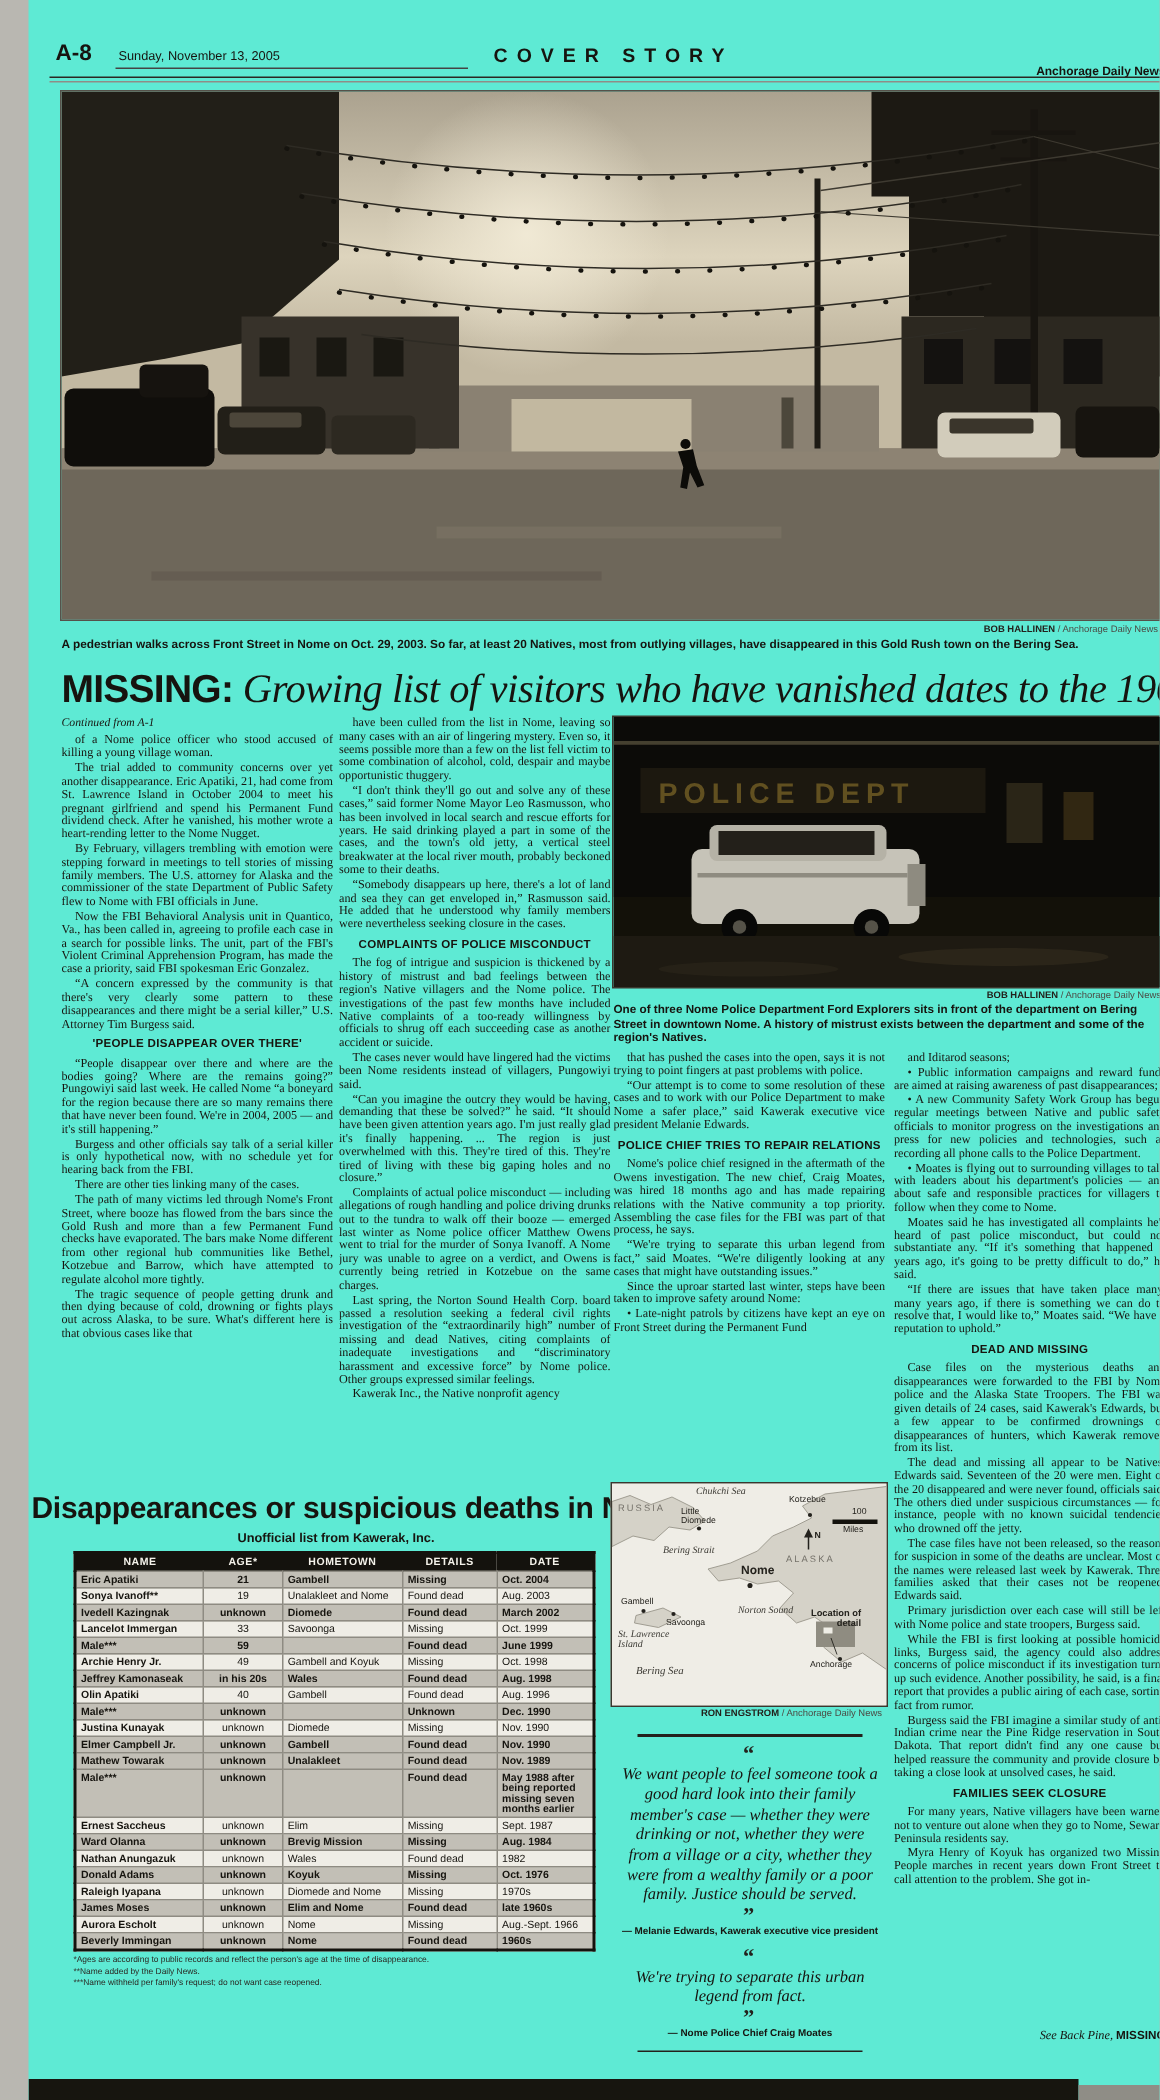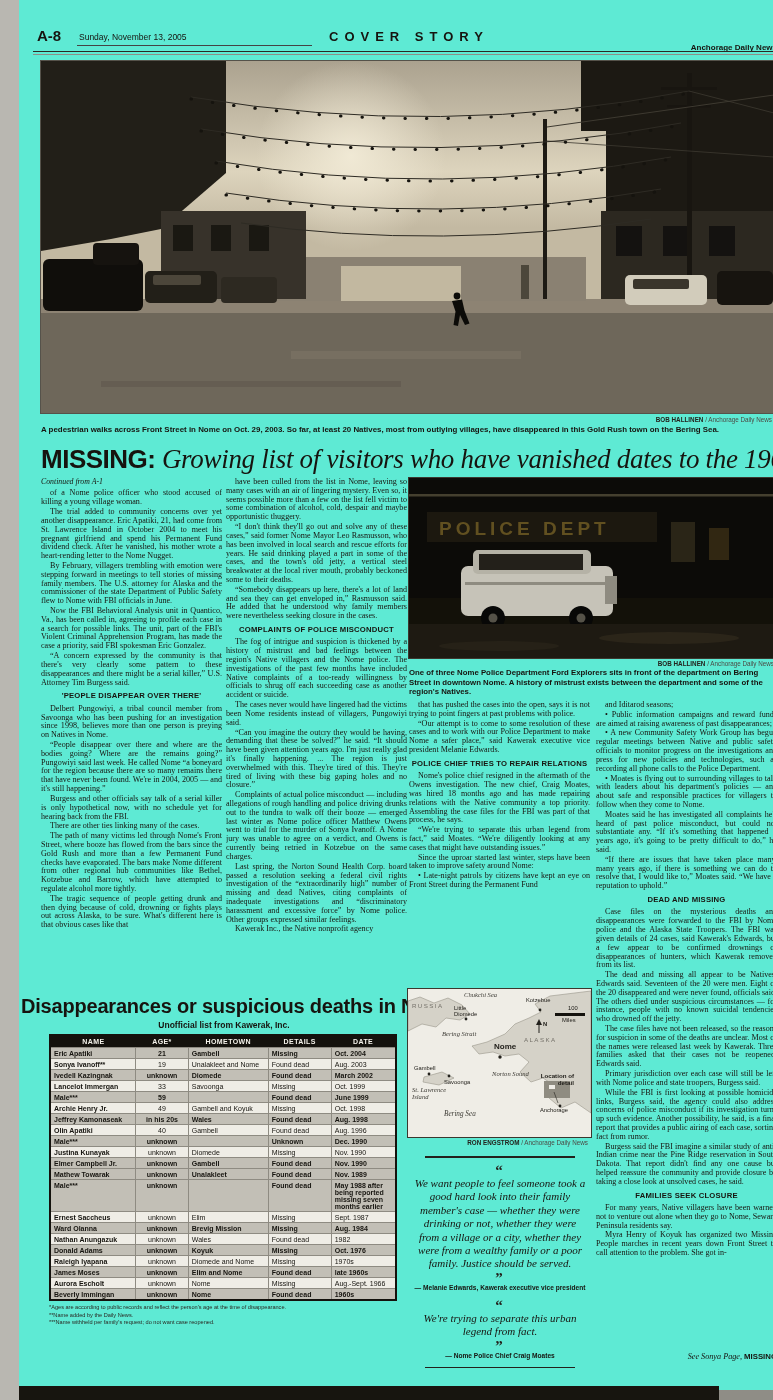--- a/index.html
+++ b/index.html
@@ -196,21 +196,20 @@
 
   <div class="col col1">
 
   <p class="t-i">Continued from A-1</p>
       <p class="t-p">of a Nome police officer who stood accused of killing a young village woman.</p>
       <p class="t-p">The trial added to community concerns over yet another disappearance. Eric Apatiki, 21, had come from St. Lawrence Island in October 2004 to meet his pregnant girlfriend and spend his Permanent Fund dividend check. After he vanished, his mother wrote a heart-rending letter to the Nome Nugget.</p>
       <p class="t-p">By February, villagers trembling with emotion were stepping forward in meetings to tell stories of missing family members. The U.S. attorney for Alaska and the commissioner of the state Department of Public Safety flew to Nome with FBI officials in June.</p>
       <p class="t-p">Now the FBI Behavioral Analysis unit in Quantico, Va., has been called in, agreeing to profile each case in a search for possible links. The unit, part of the FBI's Violent Criminal Apprehension Program, has made the case a priority, said FBI spokesman Eric Gonzalez.</p>
       <p class="t-p">“A concern expressed by the community is that there's very clearly some pattern to these disappearances and there might be a serial killer,” U.S. Attorney Tim Burgess said.</p>
       <p class="t-h">'PEOPLE DISAPPEAR OVER THERE'</p>
-      <p class="t-p">Delbert Pungowiyi, a tribal council member from Savoonga who has been pushing for an investigation since 1998, believes more than one person is preying on Natives in Nome.</p>
       <p class="t-p">“People disappear over there and where are the bodies going? Where are the remains going?” Pungowiyi said last week. He called Nome “a boneyard for the region because there are so many remains there that have never been found. We're in 2004, 2005 — and it's still happening.”</p>
       <p class="t-p">Burgess and other officials say talk of a serial killer is only hypothetical now, with no schedule yet for hearing back from the FBI.</p>
       <p class="t-p">There are other ties linking many of the cases.</p>
       <p class="t-p">The path of many victims led through Nome's Front Street, where booze has flowed from the bars since the Gold Rush and more than a few Permanent Fund checks have evaporated. The bars make Nome different from other regional hub communities like Bethel, Kotzebue and Barrow, which have attempted to regulate alcohol more tightly.</p>
       <p class="t-p">The tragic sequence of people getting drunk and then dying because of cold, drowning or fights plays out across Alaska, to be sure. What's different here is that obvious cases like that</p>
     </div>
   <div class="col col2">
 
   <p class="t-p">have been culled from the list in Nome, leaving so many cases with an air of lingering mystery. Even so, it seems possible more than a few on the list fell victim to some combination of alcohol, cold, despair and maybe opportunistic thuggery.</p>
       <p class="t-p">“I don't think they'll go out and solve any of these cases,” said former Nome Mayor Leo Rasmusson, who has been involved in local search and rescue efforts for years. He said drinking played a part in some of the cases, and the town's old jetty, a vertical steel breakwater at the local river mouth, probably beckoned some to their deaths.</p>
@@ -246,21 +245,21 @@
       <p class="t-p">The dead and missing all appear to be Natives, Edwards said. Seventeen of the 20 were men. Eight of the 20 disappeared and were never found, officials said. The others died under suspicious circumstances — for instance, people with no known suicidal tendencies who drowned off the jetty.</p>
       <p class="t-p">The case files have not been released, so the reasons for suspicion in some of the deaths are unclear. Most of the names were released last week by Kawerak. Three families asked that their cases not be reopened, Edwards said.</p>
       <p class="t-p">Primary jurisdiction over each case will still be left with Nome police and state troopers, Burgess said.</p>
       <p class="t-p">While the FBI is first looking at possible homicide links, Burgess said, the agency could also address concerns of police misconduct if its investigation turns up such evidence. Another possibility, he said, is a final report that provides a public airing of each case, sorting fact from rumor.</p>
       <p class="t-p">Burgess said the FBI imagine a similar study of anti-Indian crime near the Pine Ridge reservation in South Dakota. That report didn't find any one cause but helped reassure the community and provide closure by taking a close look at unsolved cases, he said.</p>
       <p class="t-h">FAMILIES SEEK CLOSURE</p>
       <p class="t-p">For many years, Native villagers have been warned not to venture out alone when they go to Nome, Seward Peninsula residents say.</p>
       <p class="t-p">Myra Henry of Koyuk has organized two Missing People marches in recent years down Front Street to call attention to the problem. She got in-</p>
     </div>
   <div class="jump-line">
-    <span>See Sonya Page, </span><b>MISSING</b>
+    <span>See Back Pine, </span><b>MISSING</b>
   </div>
 
   <div class="photo2">
     <svg viewBox="0 0 368 180" preserveAspectRatio="none">
       <rect width="368" height="180" fill="#131109"></rect>
       <rect width="368" height="120" fill="#0c0b08"></rect>
       <rect y="16" width="368" height="2.5" fill="#45402f"></rect>
       <rect x="18" y="34" width="230" height="30" fill="#1c180f"></rect>
       <text x="30" y="57" font-family="Liberation Sans, sans-serif" font-size="19" font-weight="bold" letter-spacing="4" fill="#6e5a24" opacity="0.85">POLICE DEPT</text>
       <rect x="262" y="44" width="24" height="40" fill="#2a2517"></rect>
@@ -482,21 +481,21 @@
     <div class="map-label m-region" style="left:4px;top:14px;">RUSSIA</div>
     <div class="map-label m-town" style="left:46px;top:16px;width:34px;">Little Diomede</div>
     <div class="map-label m-town" style="left:118px;top:8px;">Kotzebue</div>
     <div class="map-label m-water" style="left:34px;top:42px;width:36px;">Bering Strait</div>
     <div class="map-label m-region" style="left:116px;top:48px;">ALASKA</div>
     <div class="map-label m-nome" style="left:86px;top:54px;">Nome</div>
     <div class="map-label m-town" style="left:6px;top:76px;">Gambell</div>
     <div class="map-label m-town" style="left:36px;top:90px;">Savoonga</div>
     <div class="map-label m-water" style="left:84px;top:82px;">Norton Sound</div>
     <div class="map-label m-water" style="left:4px;top:98px;width:44px;">St. Lawrence Island</div>
-    <div class="map-label m-water" style="left:36px;top:122px;font-size:7.2px;">Bering Sea</div>
+    <div class="map-label m-water" style="left:16px;top:122px;font-size:7.2px;">Bering Sea</div>
     <div class="map-label m-loc" style="left:120px;top:84px;width:46px;text-align:right;">Location of detail</div>
     <div class="map-label m-town" style="left:132px;top:118px;">Anchorage</div>
     <div class="map-label m-town" style="left:160px;top:16px;">100</div>
     <div class="map-label m-town" style="left:154px;top:28px;">Miles</div>
     <div class="map-label m-town" style="left:135px;top:32px;font-weight:bold;">N</div>
   </div>
   <div class="credit map-credit" style="position:absolute;"><b>RON ENGSTROM</b><span> / Anchorage Daily News</span></div>
 
   <div class="quotes">
     <div class="q-rule"></div>

